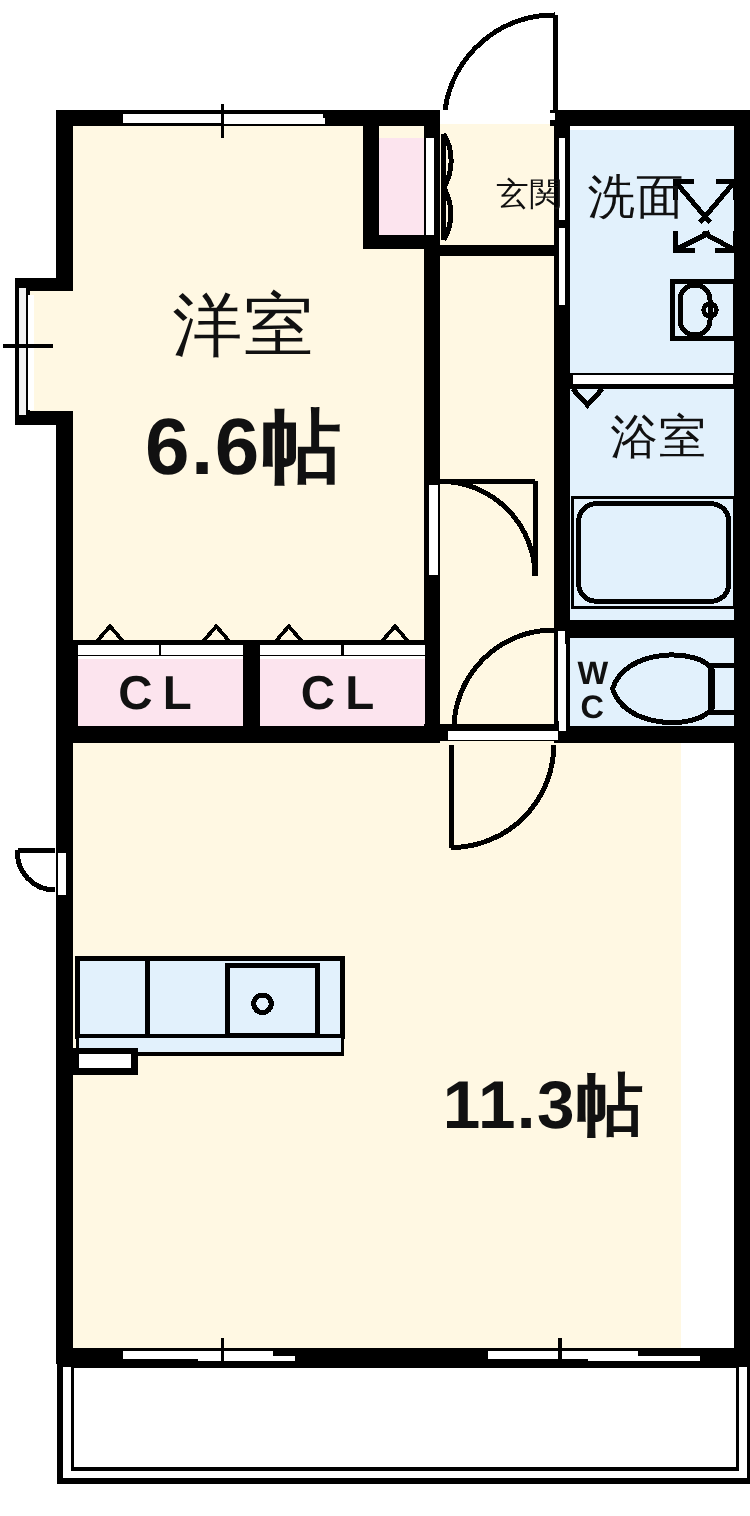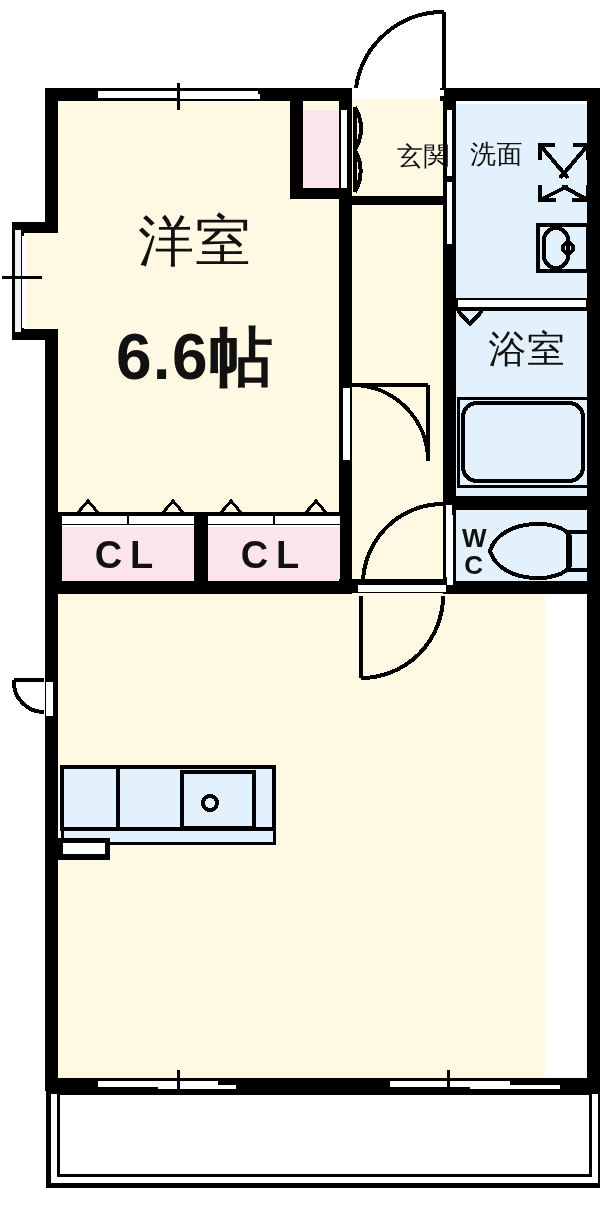--- a/index.html
+++ b/index.html
@@ -230,27 +230,28 @@
       <rect x="63" y="843" width="42" height="11" fill="#ffffff"></rect>
     </g>
 
     <g fill="none" stroke="#000">
       <rect x="48" y="1091" width="552" height="94" stroke-width="5" fill="#ffffff"></rect>
       <rect x="58" y="1093" width="532" height="82" stroke-width="3" fill="#ffffff"></rect>
     </g>
 
   </svg>
 
-  <div class="lbl lbl-jp" style="left:100px; top:212px; width:190px; font-size:56px;text-align:center;">洋室</div>
+  <div class="lbl lbl-jp" style="left:100px; top:232px; width:190px; font-size:56px;text-align:center;">洋室</div>
   <div class="lbl" style="left:85px; top:325px; width:220px; font-size:64px;">6.6帖</div>
 
+  <div class="lbl" style="left:325px; top:857px; width:220px; font-size:54px;">11.3帖</div>
 
   <div class="lbl lbl-jp" style="left:397px; top:122px; width:30px; font-size:26px; line-height:1.12;margin-top:20px;">玄関</div>
 
-  <div class="lbl lbl-jp" style="left:470px; top:140px; width:34px; font-size:26px; line-height:1.1;">洗面</div>
+  <div class="lbl lbl-jp" style="left:470px; top:140px; width:34px; font-size:38px; line-height:1.1;font-family:Liberation Mono, monospace;">洗面</div>
 
   <div class="lbl lbl-jp" style="left:470px; top:330px; width:114px; font-size:38px;">浴室</div>
 
   <div class="lbl" style="left:462px; top:525px; width:24px; font-size:26px;">W</div>
   <div class="lbl" style="left:462px; top:552px; width:24px; font-size:26px;">C</div>
 
   <div class="lbl" style="left:62px; top:536px; width:132px; font-size:38px; letter-spacing:8px;">CL</div>
   <div class="lbl" style="left:208px; top:536px; width:132px; font-size:38px; letter-spacing:8px;">CL</div>
 
 

